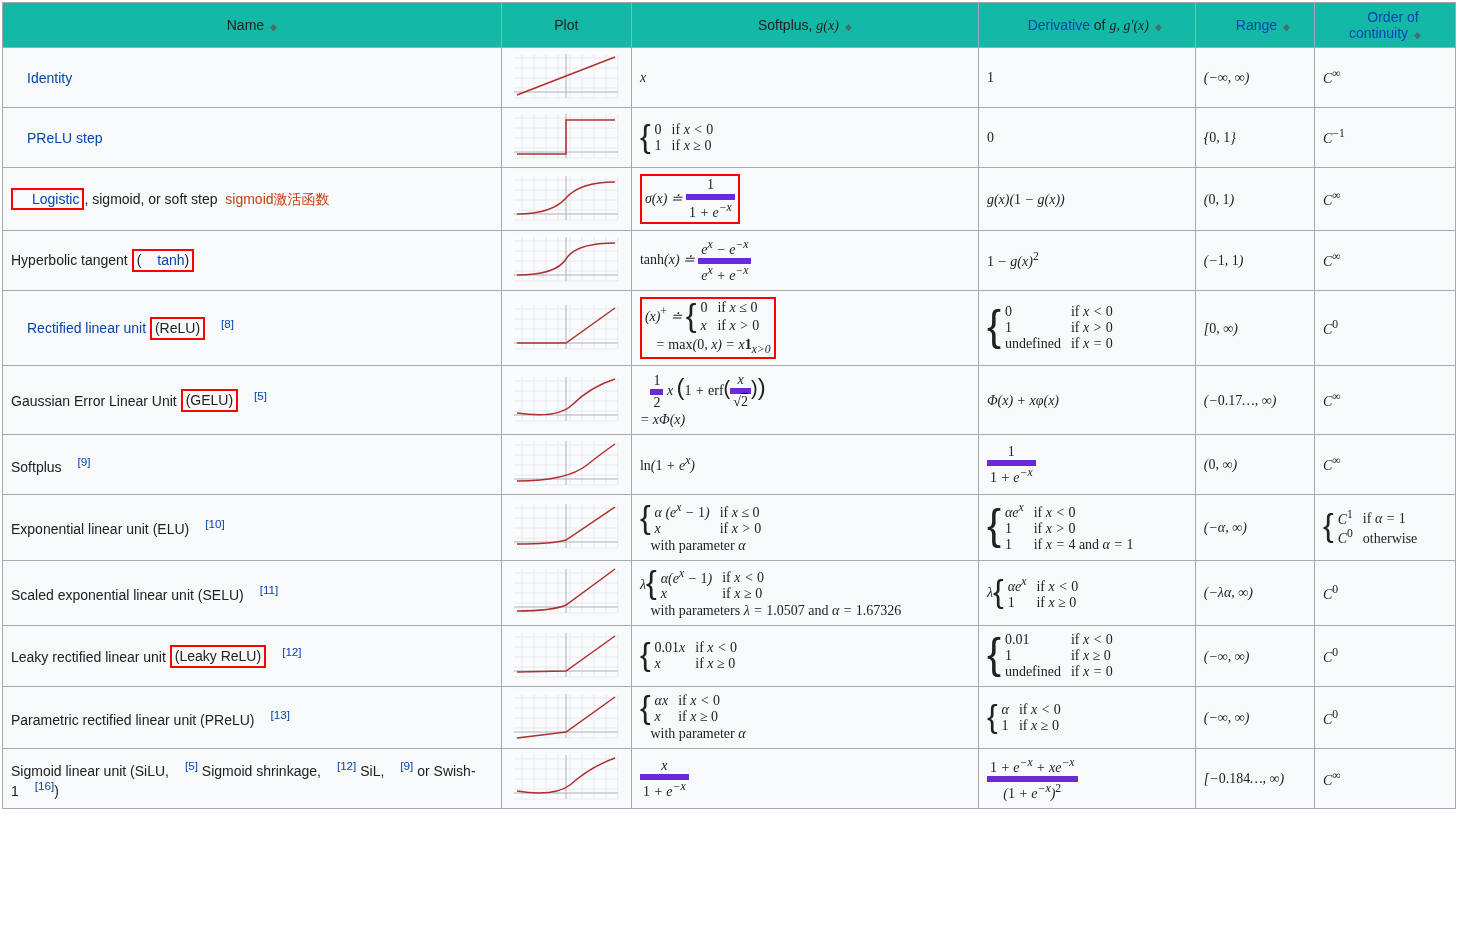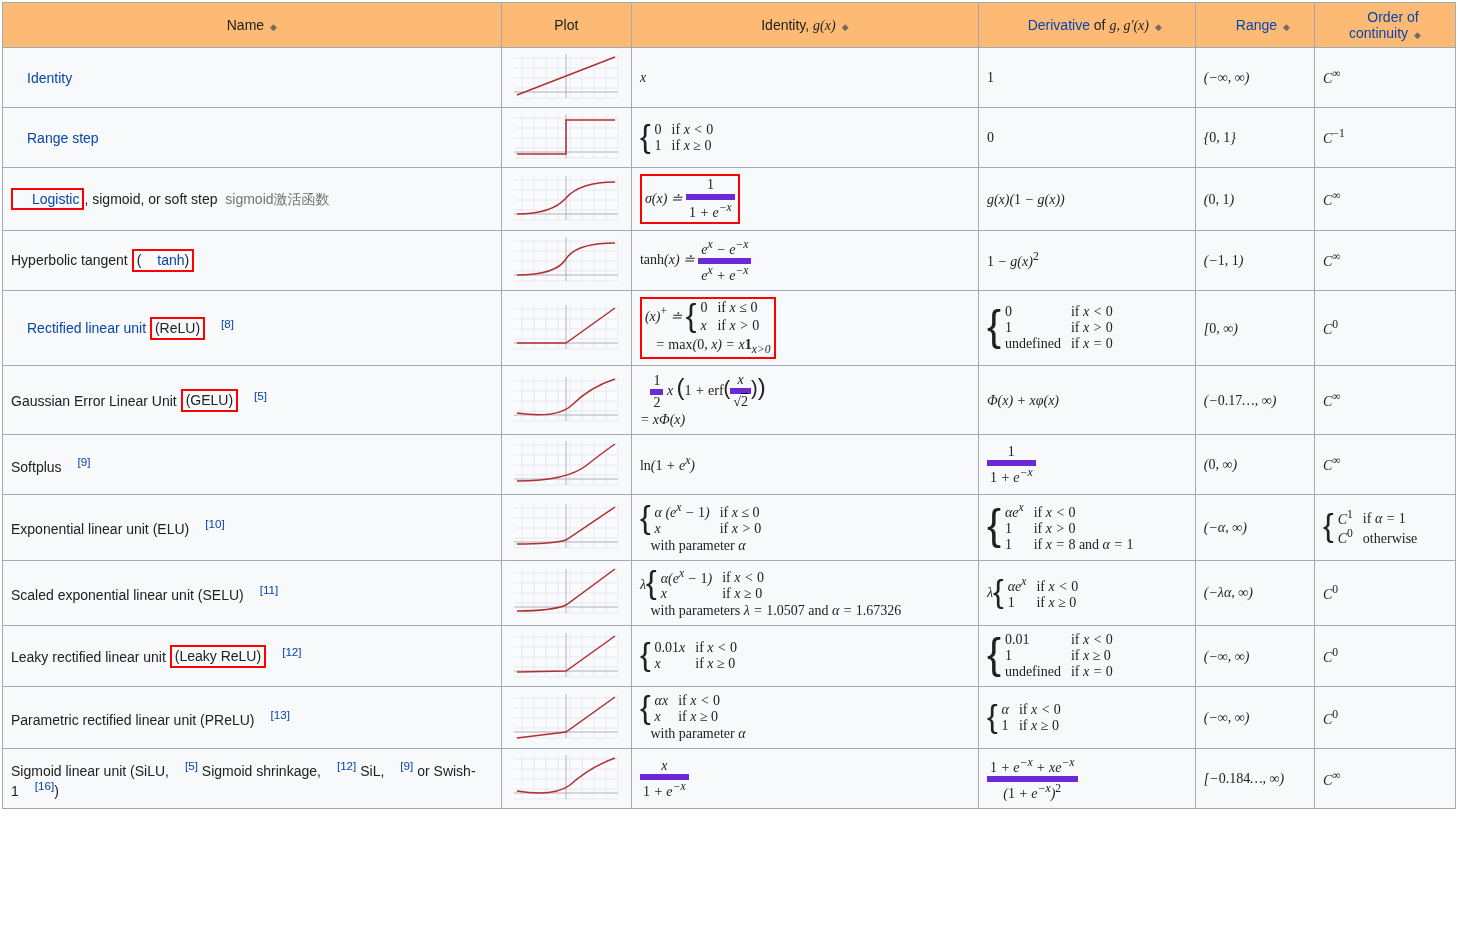--- a/index.html
+++ b/index.html
@@ -10,21 +10,21 @@
     font-size: 14px;
     background: #fff;
     color: #202122;
   }
   table {
     border-collapse: collapse;
     width: 100%;
     background: #f8f9fa;
   }
   th {
-    background: #fdba74;
+    background: #14b8a6;
     border: 1px solid #a2a9b1;
     padding: 6px 8px;
     text-align: center;
     font-weight: normal;
     position: relative;
   }
   th.sortable { cursor: pointer; }
   th.sortable::after {
     content: "◆";
     font-size: 9px;
@@ -40,21 +40,21 @@
   }
   td.plot { text-align: center; padding: 4px; width: 120px; }
   td.name { width: 460px; }
   td.func { width: 320px; }
   td.deriv { width: 200px; }
   td.range { width: 110px; }
   td.cont { width: 130px; }
   a { color: #0645ad; text-decoration: none; padding-left: 16px; }
   sup a { color: #0645ad; }
   .hlred { border: 2.5px solid #ff0000; border-radius: 0; padding: 0 3px; display: inline-block; line-height: 1.3; }
-  .redtext { color: #737373; }
+  .redtext { color: #c2410c; }
   .plotbox {
     display: inline-block;
     width: 108px;
     height: 48px;
     background: #fafbfd;
     position: relative;
     border: none;
   }
   .plotbox svg { position:absolute; left:0; top:0; }
   .math { font-family: "Times New Roman", Times, serif; font-style: italic; }
@@ -70,21 +70,21 @@
   .headerlink { color: #0645ad; }
 </style>
 </head>
 <body>
 
 <table>
   <thead>
     <tr>
       <th class="sortable"><span>Name</span></th>
       <th><span>Plot</span></th>
-      <th class="sortable"><span>Identity, </span><span class="math">g(x)</span></th>
+      <th class="sortable"><span>Softplus, </span><span class="math">g(x)</span></th>
       <th class="sortable"><a class="headerlink" href="#"><span>Derivative</span></a><span> of </span><span class="math">g, g′(x)</span></th>
       <th class="sortable"><a class="headerlink" href="#"><span>Range</span></a></th>
       <th class="sortable"><a class="headerlink" href="#"><span>Order of continuity</span></a></th>
     </tr>
   </thead>
   <tbody id="tbody">
       <tr>
     <td class="name"><a href="#">Identity</a></td>
     <td class="plot"><span class="plotbox"><svg width="108" height="48">
     <line x1="10" y1="2" x2="10" y2="46" stroke="#e8e8f0" stroke-width="1"></line>
@@ -104,21 +104,21 @@
     <line x1="2" y1="40" x2="106" y2="40" stroke="#b0b0b8" stroke-width="1"></line>
     <line x1="54" y1="2" x2="54" y2="46" stroke="#b0b0b8" stroke-width="1"></line>
     <path d="M5,43 L103,5" stroke="#b03030" stroke-width="1.5" fill="none"></path>
   </svg></span></td>
     <td class="func"><span class="math">x</span></td>
     <td class="deriv"><span class="math mn">1</span></td>
     <td class="range"><span class="math">(−∞, ∞)</span></td>
     <td class="cont"><span class="math">C<sup class="mn">∞</sup></span></td>
       </tr>
       <tr>
-    <td class="name"><a href="#">Range step</a></td>
+    <td class="name"><a href="#">PReLU step</a></td>
     <td class="plot"><span class="plotbox"><svg width="108" height="48">
     <line x1="10" y1="2" x2="10" y2="46" stroke="#e8e8f0" stroke-width="1"></line>
               <line x1="22" y1="2" x2="22" y2="46" stroke="#e8e8f0" stroke-width="1"></line>
               <line x1="34" y1="2" x2="34" y2="46" stroke="#e8e8f0" stroke-width="1"></line>
               <line x1="46" y1="2" x2="46" y2="46" stroke="#e8e8f0" stroke-width="1"></line>
               <line x1="58" y1="2" x2="58" y2="46" stroke="#e8e8f0" stroke-width="1"></line>
               <line x1="70" y1="2" x2="70" y2="46" stroke="#e8e8f0" stroke-width="1"></line>
               <line x1="82" y1="2" x2="82" y2="46" stroke="#e8e8f0" stroke-width="1"></line>
               <line x1="94" y1="2" x2="94" y2="46" stroke="#e8e8f0" stroke-width="1"></line>
               <line x1="106" y1="2" x2="106" y2="46" stroke="#e8e8f0" stroke-width="1"></line>
@@ -316,21 +316,21 @@
               <span class="math"><span class="mn">if</span> x &gt; <span class="mn">0</span></span>
             </span></span><br><span class="math">&nbsp;&nbsp;&nbsp;<span class="mn">with parameter</span> α</span></td>
     <td class="deriv"><span class="brace brace3">{</span><span class="cases"><span class="cw">
               <span class="math">αe<sup>x</sup></span>
               <span class="math"><span class="mn">if</span> x &lt; <span class="mn">0</span></span>
             </span><span class="cw">
               <span class="math mn">1</span>
               <span class="math"><span class="mn">if</span> x &gt; <span class="mn">0</span></span>
             </span><span class="cw">
               <span class="math mn">1</span>
-              <span class="math"><span class="mn">if</span> x = <span class="mn">8 and</span> α = <span class="mn">1</span></span>
+              <span class="math"><span class="mn">if</span> x = <span class="mn">4 and</span> α = <span class="mn">1</span></span>
             </span></span></td>
     <td class="range"><span class="math">(−α, ∞)</span></td>
     <td class="cont"><span class="brace">{</span><span class="cases"><span class="cw">
               <span class="math">C<sup class="mn">1</sup></span>
               <span class="math"><span class="mn">if</span> α = <span class="mn">1</span></span>
             </span><span class="cw">
               <span class="math">C<sup class="mn">0</sup></span>
               <span class="math mn">otherwise</span>
             </span></span></td>
       </tr>

